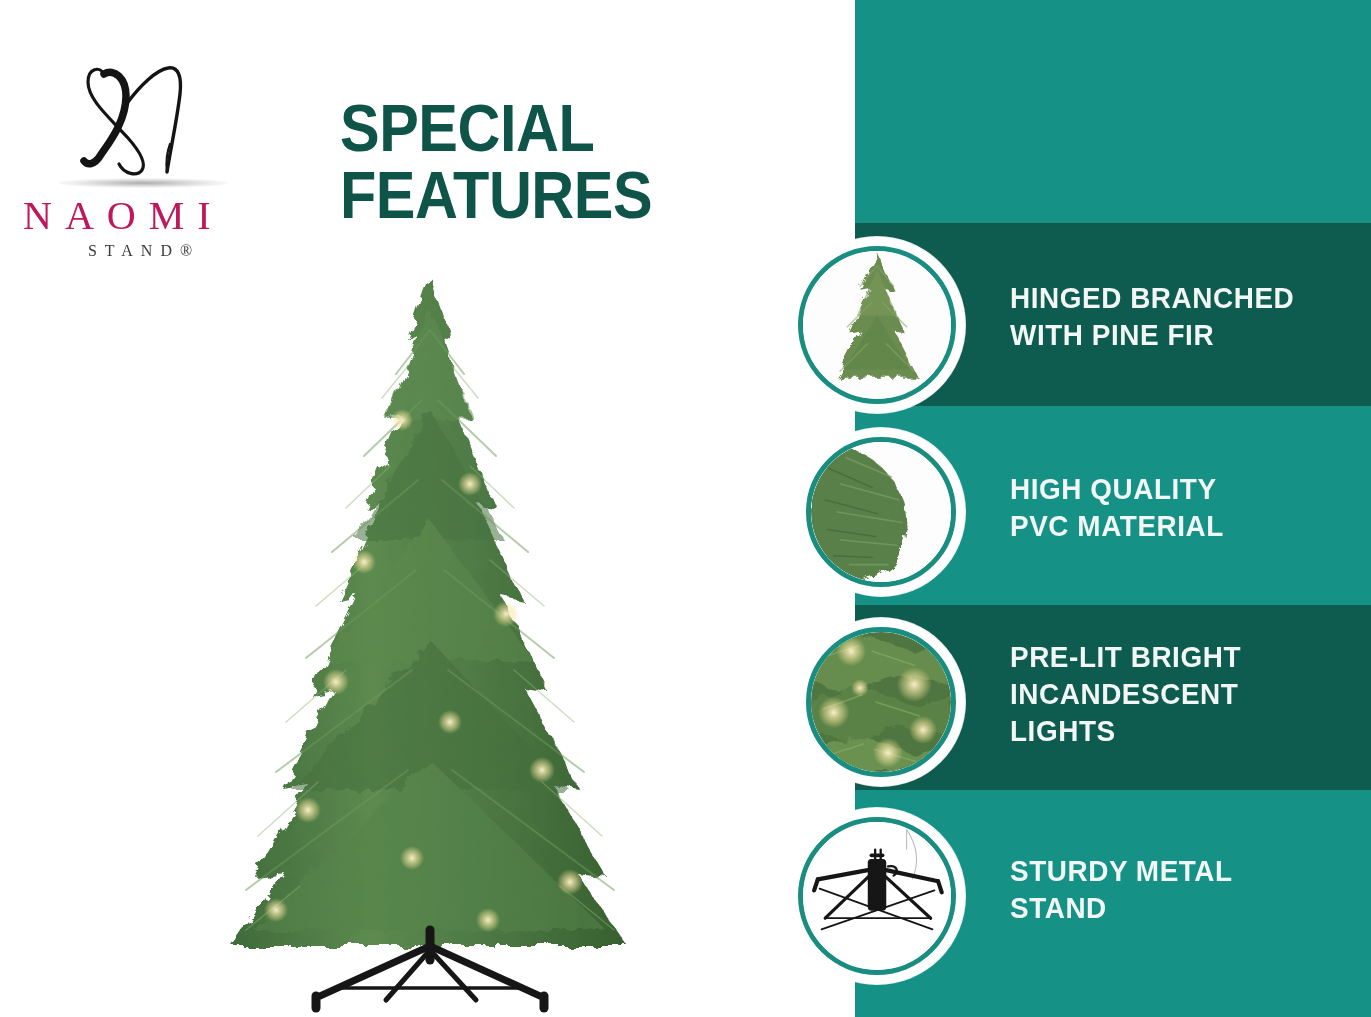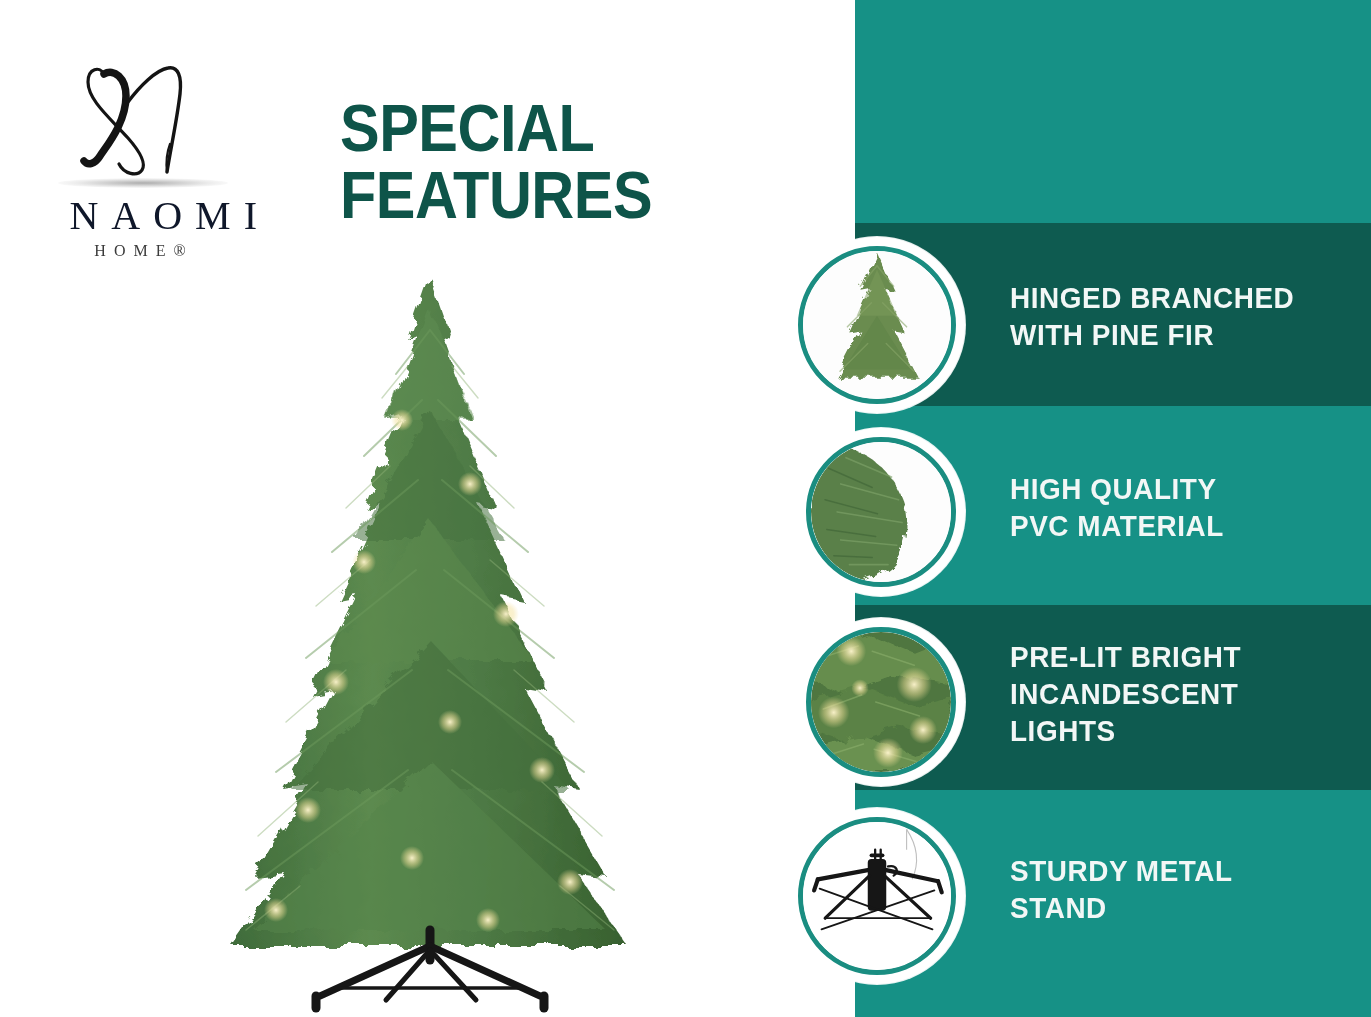--- a/index.html
+++ b/index.html
@@ -80,25 +80,25 @@
     width:260px; height:200px;
   }
   #brand-monogram { position:absolute; left:60px; top:0; width:140px; height:125px; }
   #brand-shadow {
     position:absolute; left:48px; top:118px; width:170px; height:10px;
     border-radius:50%;
     background:radial-gradient(ellipse at center, rgba(60,60,60,.42) 0%, rgba(120,120,120,.14) 55%, rgba(255,255,255,0) 78%);
   }
   #brand-name {
     position:absolute; left:0; top:132px; width:260px;
-    text-align:right;
+    text-align:left;
     font-family:"Liberation Serif", serif;
     font-size:40px;
     letter-spacing:13px;
-    color:#0f172a;
+    color:#be185d;
     text-indent:13px;
   }
   #brand-sub {
     position:absolute; left:0; top:182px; width:260px;
     text-align:center;
     font-family:"Liberation Serif", serif;
     font-size:16px;
     letter-spacing:8px;
     color:#3b3b3b;
     text-indent:8px;
@@ -117,21 +117,21 @@
 
 <div id="brand-logo">
   <svg id="brand-monogram" viewBox="0 0 140 125">
     <path d="M34 14 C30 6, 18 8, 18 22 C18 40, 40 58, 58 78 C72 94, 76 104, 72 110 C67 117, 54 114, 49 104" fill="none" stroke="#141414" stroke-width="3.2" stroke-linecap="round"></path>
     <path d="M34 14 C44 8, 56 18, 56 36 C56 62, 38 84, 30 96 C25 104, 18 106, 14 101" fill="none" stroke="#141414" stroke-width="7.5" stroke-linecap="round"></path>
     <path d="M58 42 C70 26, 86 10, 98 8 C108 6, 112 16, 110 34 C107 60, 100 92, 97 112" fill="none" stroke="#141414" stroke-width="3.4" stroke-linecap="round"></path>
     <path d="M97 112 C96 104, 97 92, 100 84" fill="none" stroke="#141414" stroke-width="2.2" stroke-linecap="round"></path>
   </svg>
   <div id="brand-shadow"></div>
   <div id="brand-name">NAOMI</div>
-  <div id="brand-sub">HOME®</div>
+  <div id="brand-sub">STAND®</div>
 </div>
 
 <div id="page-title">SPECIAL
 FEATURES</div>
 
 <div id="product-tree">
   <svg id="tree-canvas" viewBox="0 0 560 750">
     <defs>
       <linearGradient id="gtree" x1="0" y1="0" x2="1" y2="0">
         <stop offset="0%" stop-color="#3f6b3a"></stop>

